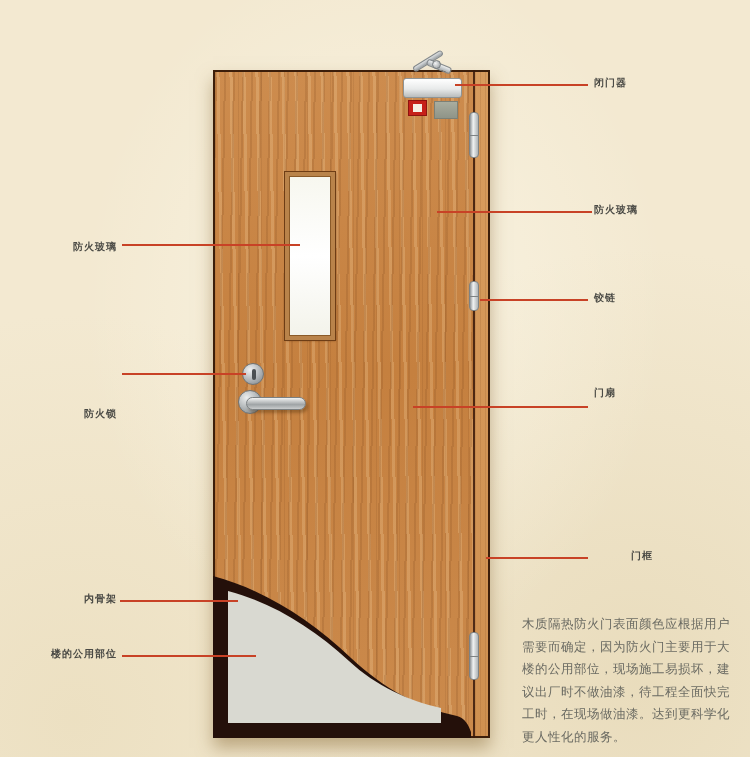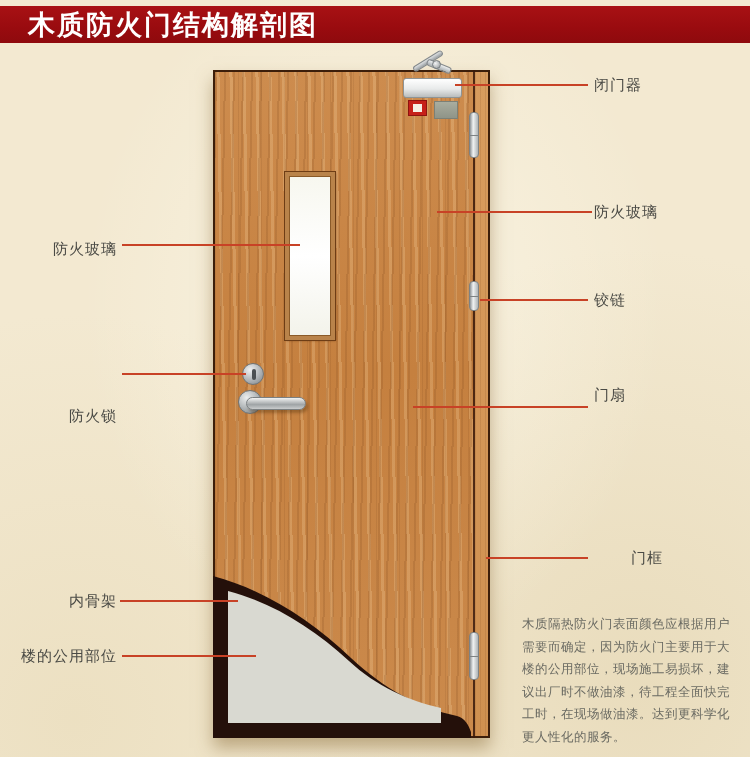--- a/index.html
+++ b/index.html
@@ -107,40 +107,37 @@
   }
   .hinge::after{content:"";position:absolute;left:0;right:0;top:50%;height:1px;background:#7d8284;}
   .hinge.h1{top:42px;height:46px;}
   .hinge.h2{top:211px;height:30px;}
   .hinge.h3{top:562px;height:48px;}
   
   .cutaway{position:absolute;left:0;top:490px;width:262px;height:178px;}
   
   .leader{position:absolute;height:2px;background:#c84226;}
   .lbl{
-    position:absolute;font-size:15px;font-weight:400;color:#4a4a45;
+    position:absolute;font-size:10px;font-weight:700;color:#4a4a45;
     letter-spacing:1px;white-space:nowrap;
   }
   .lbl.right-col{left:594px;}
   .lbl.left-col{text-align:right;right:633px;}
   
   .desc{
     position:absolute;left:522px;top:613px;width:238px;
     font-size:12.5px;line-height:22.5px;color:#6b6b63;letter-spacing:.5px;
   }
   .desc div{white-space:nowrap;}
 </style>
 </head>
 <body>
 
 <div class="stage">
 
-  <div class="banner">
-    <h1>木质防火门结构解剖图</h1>
-  </div>
 
   <div class="door">
     <div class="door-surface"></div>
     <div class="frame-strip"></div>
     <div class="gap-line"></div>
 
     <div class="glass"></div>
 
     <div class="closer-arm1"></div>
     <div class="closer-arm2"></div>

